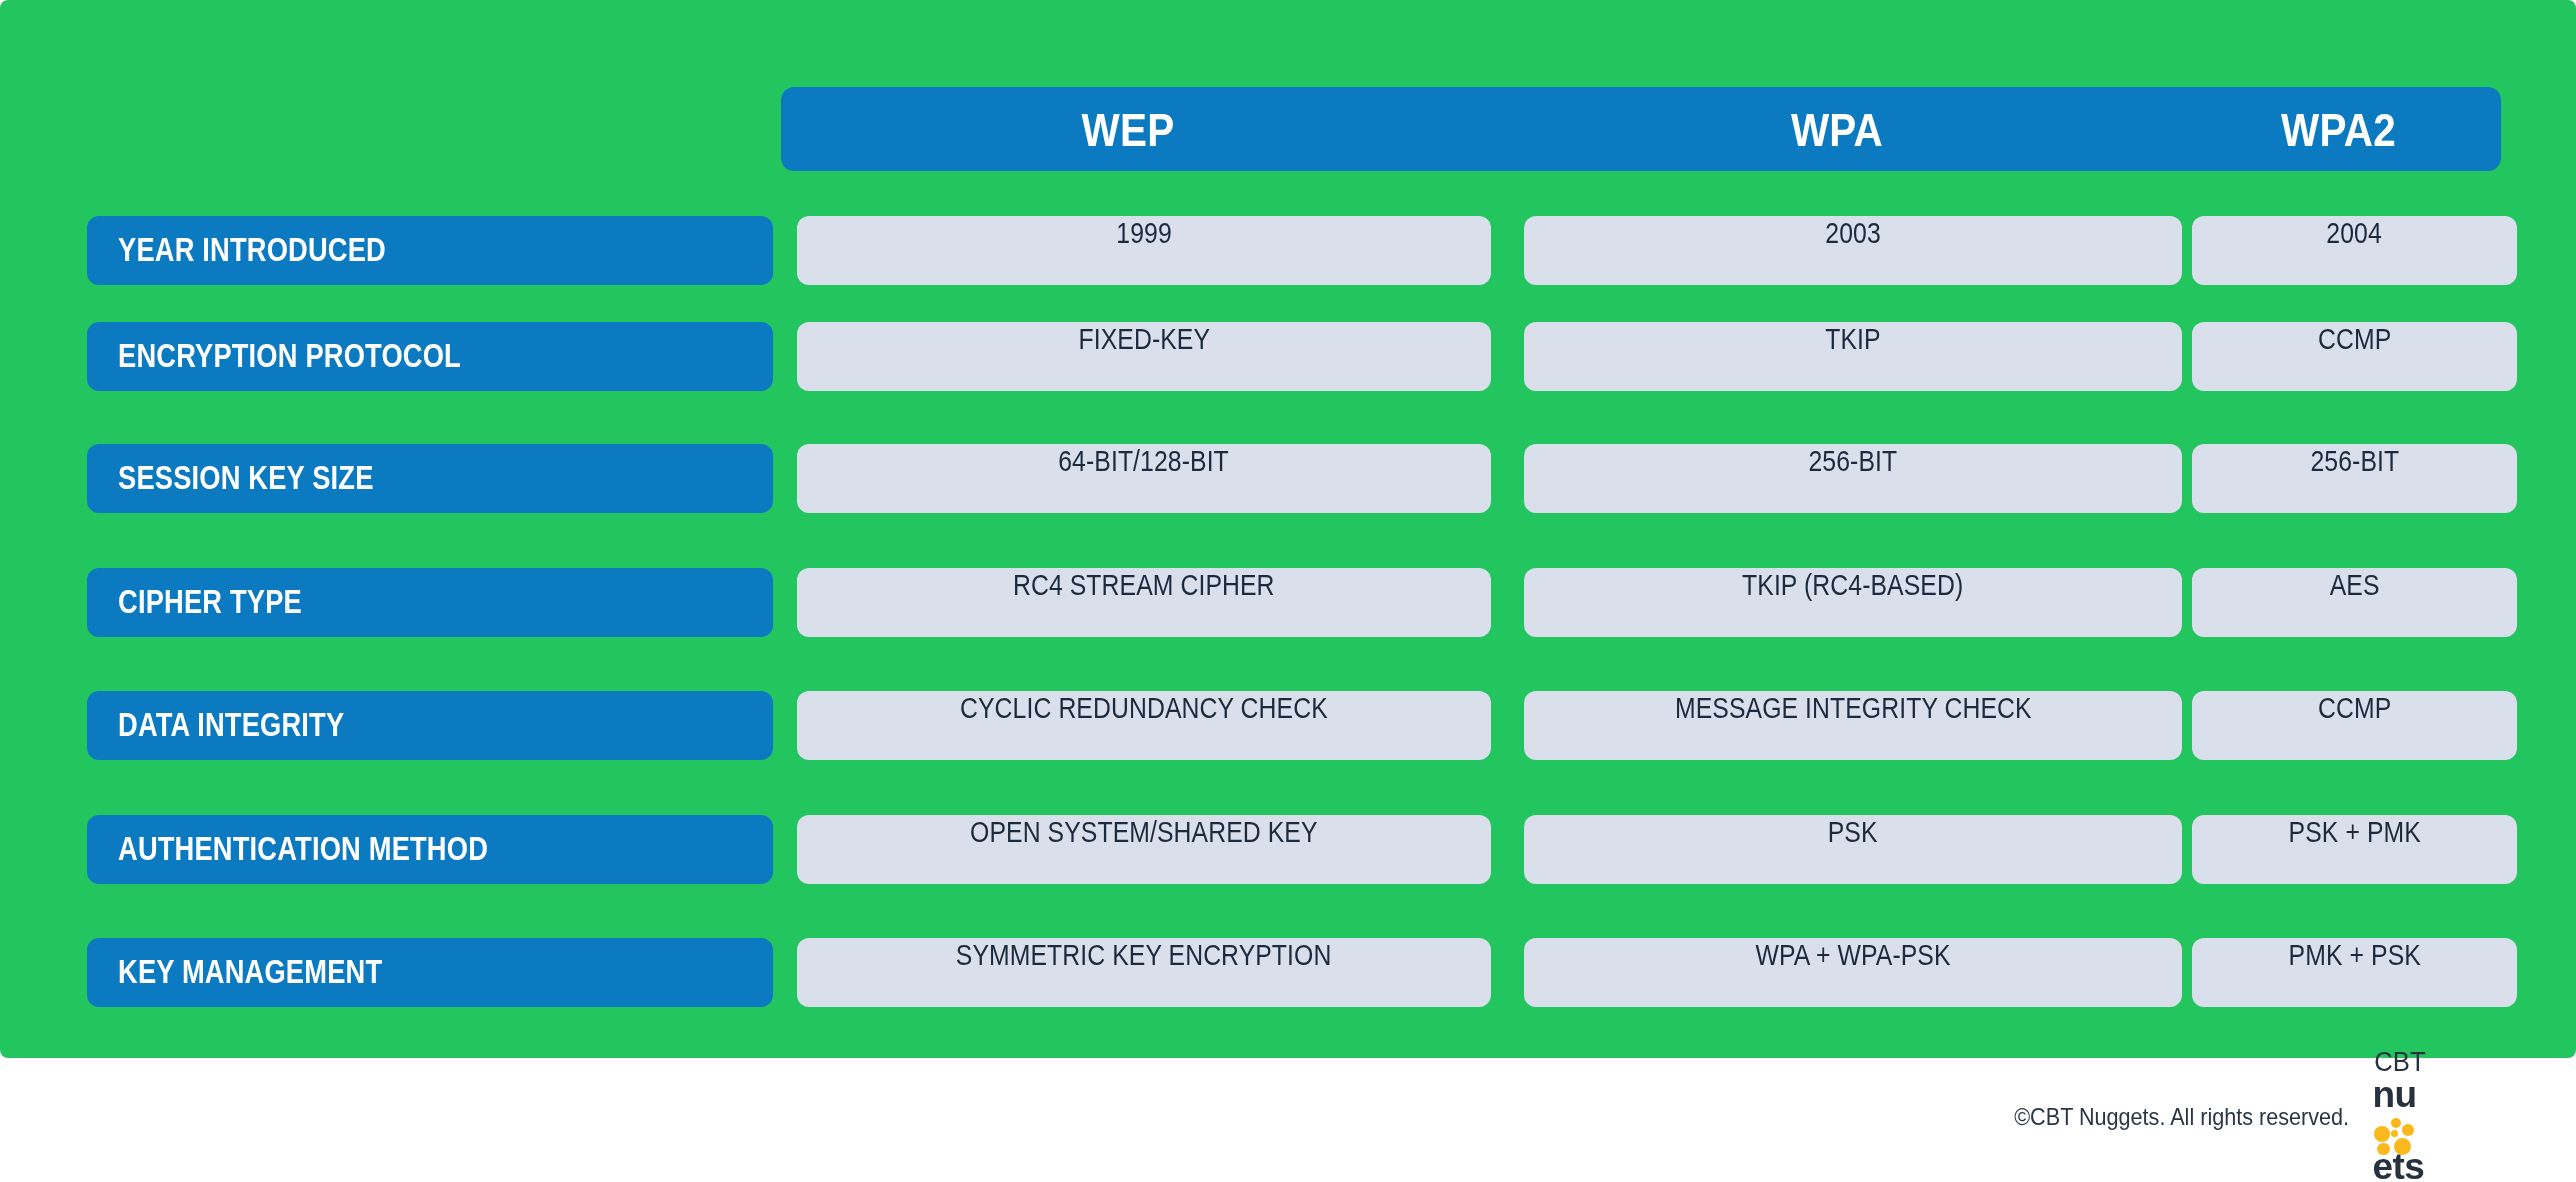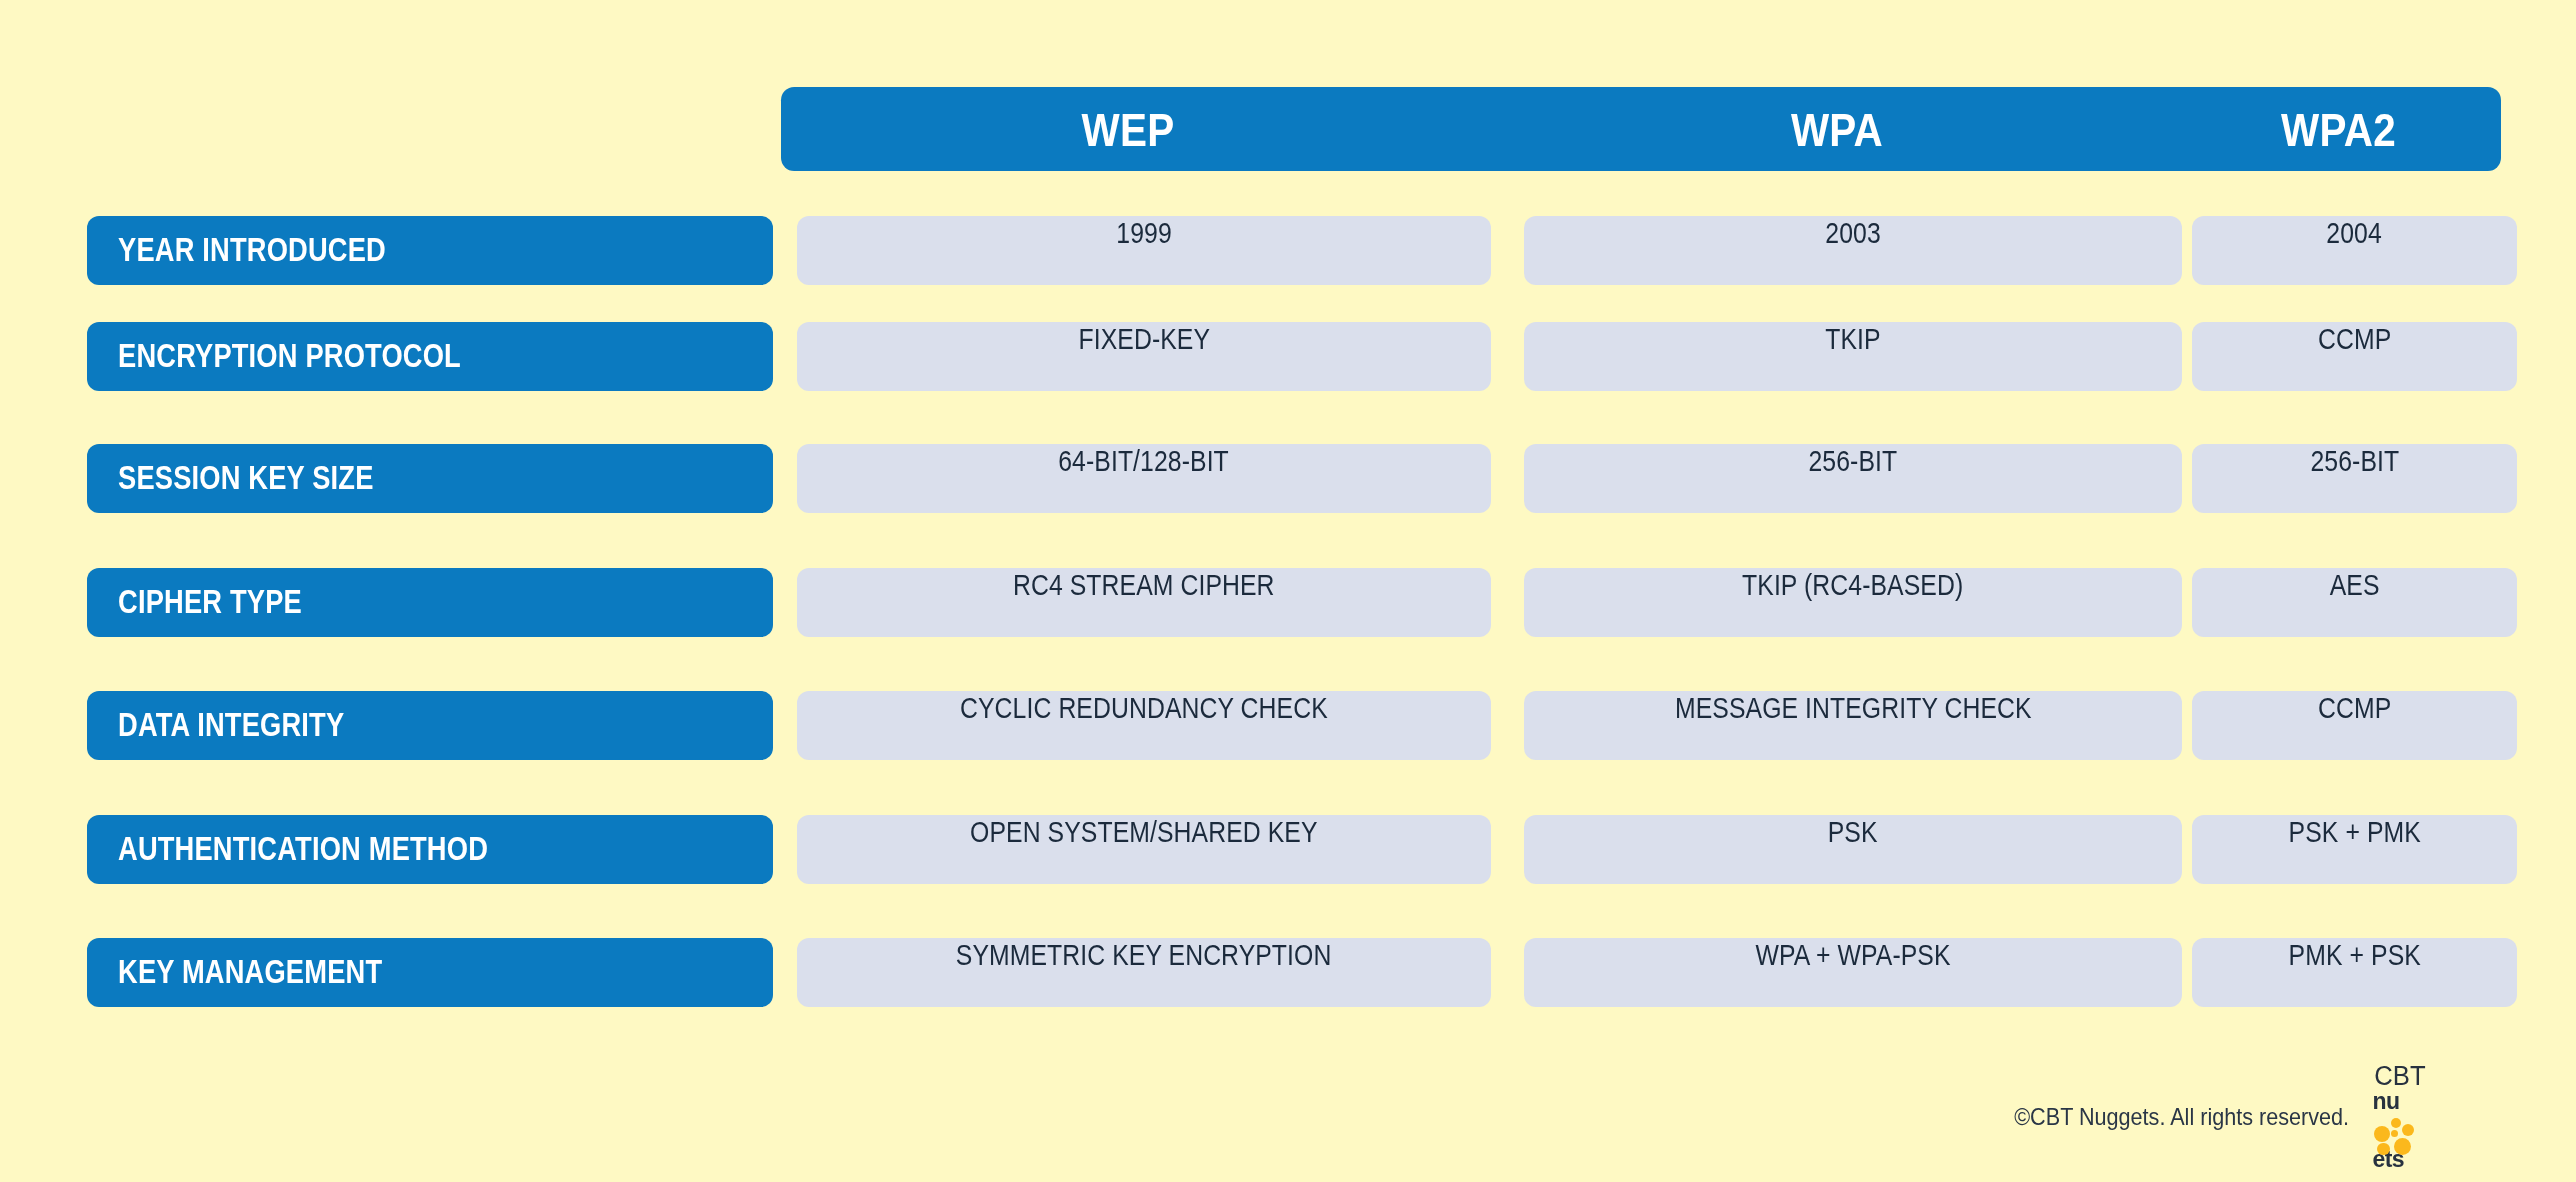--- a/index.html
+++ b/index.html
@@ -9,22 +9,23 @@
     width: 2576px;
     height: 1182px;
     background: #ffffff;
     font-family: "Liberation Sans", "DejaVu Sans", sans-serif;
     overflow: hidden;
   }
 
   #board {
     position: relative;
     width: 2576px;
-    height: 1182px;
-    background: #fef9c3;
+    height: 1058px;
+    background: #22c55e;
+    border-radius: 8px;
   }
 
   
   
 
   .header-bar {
     position: absolute;
     left: 781px;
     top: 87px;
     width: 1720px;
@@ -141,21 +142,21 @@
   .logo-cbt {
     color: #28323F;
     font-size: 27px;
     font-weight: 400;
     letter-spacing: 0px;
     transform: scaleX(0.95);
     transform-origin: left baseline;
   }
   .logo-nu, .logo-ets {
     color: #28323F;
-    font-size: 23px;
+    font-size: 37px;
     font-weight: 700;
     letter-spacing: -0.6px;
   }
   .logo-dots {
     position: relative;
     display: inline-block;
     width: 45px;
     height: 35px;
     vertical-align: baseline;
     margin: 0 0.6px;

